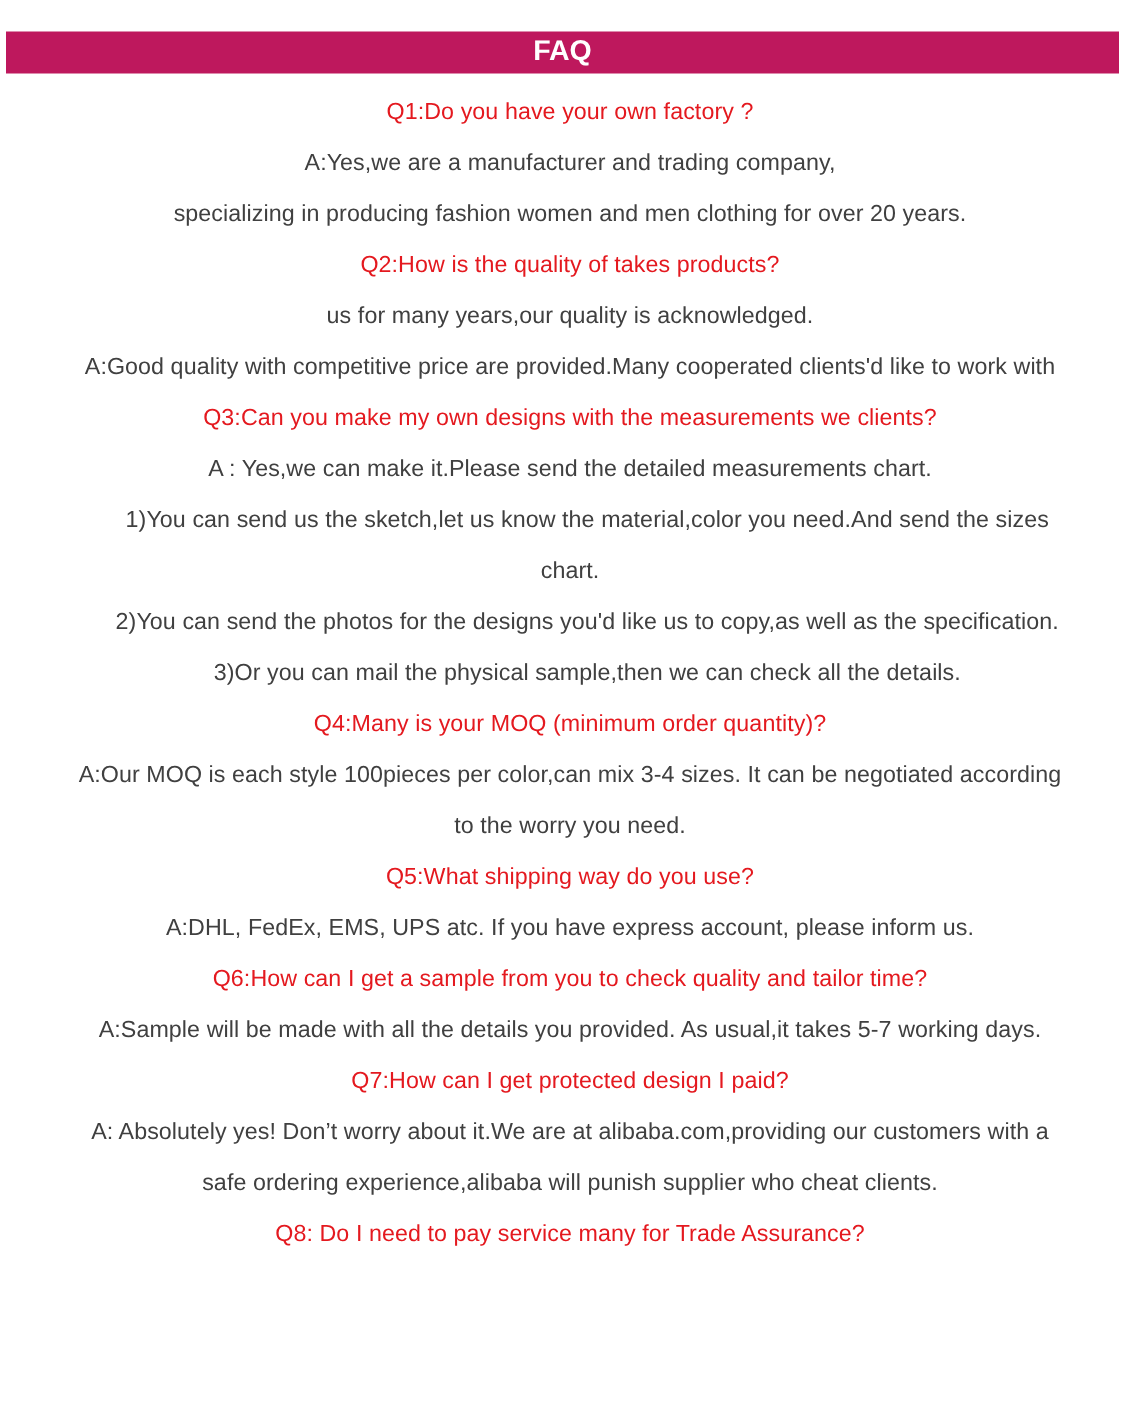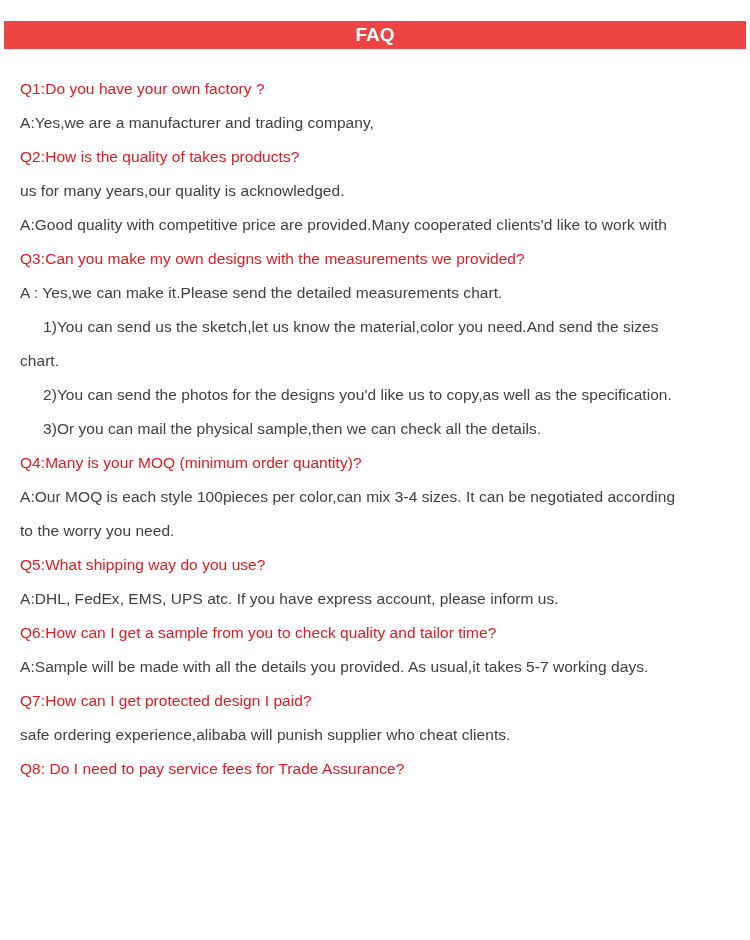--- a/index.html
+++ b/index.html
@@ -1,60 +1,62 @@
 <!DOCTYPE html>
 <html><head>
 <meta charset="utf-8">
 <style>
   html, body { margin: 0; padding: 0; background: #ffffff; }
   body { width: 750px; height: 940px; position: relative; overflow: hidden; font-family: "Liberation Sans", sans-serif; }
   .header-bar {
     position: absolute; left: 4px; top: 21px; width: 742px; height: 28px;
-    background: #ef4444; color: #ffffff; text-align: center;
+    background: #be185d; color: #ffffff; text-align: center;
     font-family: "Liberation Sans", sans-serif; font-weight: bold; font-size: 19px; line-height: 28px;
   }
-  .faq-body { position: absolute; left: 20px; top: 72px; width: 720px; }
+  .faq-body { position: absolute; left: 20px; top: 58px; width: 720px; text-align: center; }
   .line {
     height: 34px; line-height: 34px; font-size: 15.5px; white-space: nowrap;
     font-family: "Liberation Sans", sans-serif; letter-spacing: 0.05px;
   }
   .q { color: #e4191f; }
   .a { color: #404040; }
   .indent { padding-left: 23px; }
 </style>
 </head>
 <body>
 
 <div class="header-bar">
   <span>FAQ</span>
 </div>
 
 <div class="faq-body">
 
   <div class="line q">Q1:Do you have your own factory ?</div>
   <div class="line a">A:Yes,we are a manufacturer and trading company,</div>
+  <div class="line a">specializing in producing fashion women and men clothing for over 20 years.</div>
 
   <div class="line q">Q2:How is the quality of takes products?</div>
   <div class="line a">us for many years,our quality is acknowledged.</div>
   <div class="line a">A:Good quality with competitive price are provided.Many cooperated clients'd like to work with</div>
 
-  <div class="line q">Q3:Can you make my own designs with the measurements we provided?</div>
+  <div class="line q">Q3:Can you make my own designs with the measurements we clients?</div>
   <div class="line a">A : Yes,we can make it.Please send the detailed measurements chart.</div>
   <div class="line a indent">1)You can send us the sketch,let us know the material,color you need.And send the sizes</div>
   <div class="line a">chart.</div>
   <div class="line a indent">2)You can send the photos for the designs you'd like us to copy,as well as the specification.</div>
   <div class="line a indent">3)Or you can mail the physical sample,then we can check all the details.</div>
 
   <div class="line q">Q4:Many is your MOQ (minimum order quantity)?</div>
   <div class="line a">A:Our MOQ is each style 100pieces per color,can mix 3-4 sizes. It can be negotiated according</div>
   <div class="line a">to the worry you need.</div>
 
   <div class="line q">Q5:What shipping way do you use?</div>
   <div class="line a">A:DHL, FedEx, EMS, UPS atc. If you have express account, please inform us.</div>
 
   <div class="line q">Q6:How can I get a sample from you to check quality and tailor time?</div>
   <div class="line a">A:Sample will be made with all the details you provided. As usual,it takes 5-7 working days.</div>
 
   <div class="line q">Q7:How can I get protected design I paid?</div>
+  <div class="line a">A: Absolutely yes! Don’t worry about it.We are at alibaba.com,providing our customers with a</div>
   <div class="line a">safe ordering experience,alibaba will punish supplier who cheat clients.</div>
 
-  <div class="line q">Q8: Do I need to pay service fees for Trade Assurance?</div>
+  <div class="line q">Q8: Do I need to pay service many for Trade Assurance?</div>
 </div>
 
 </body></html>

